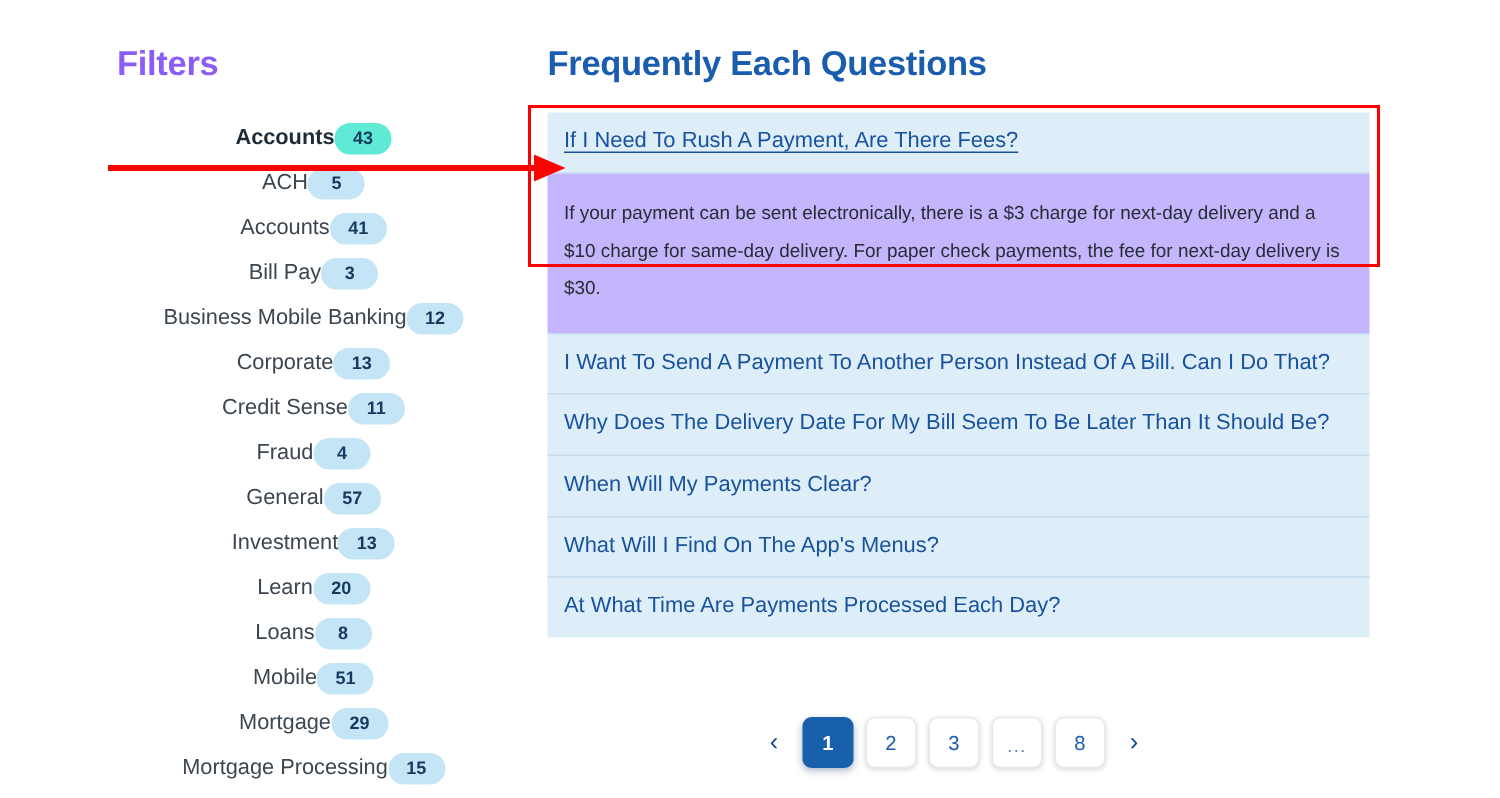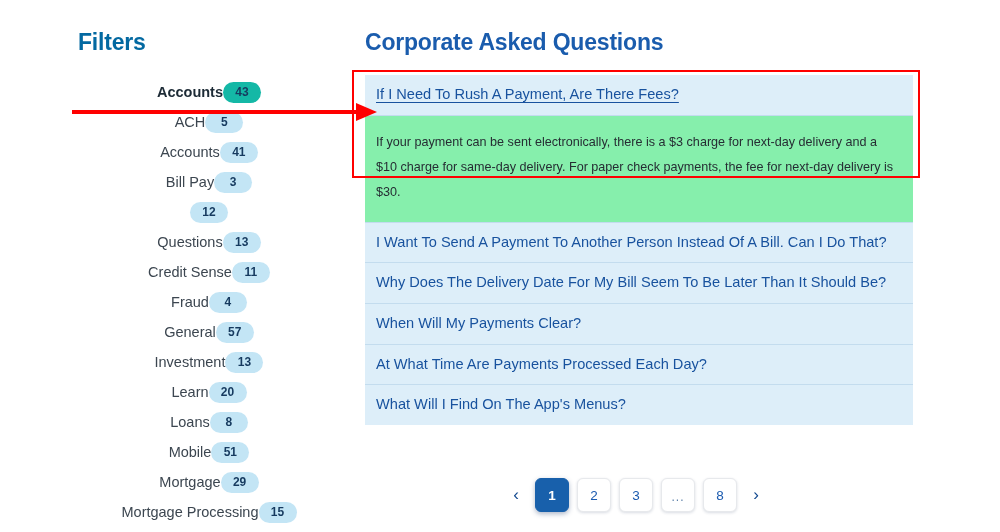--- a/index.html
+++ b/index.html
@@ -24,21 +24,21 @@
   .filters-col {
     position: absolute;
     left: 78px;
     top: 30px;
     width: 262px;
   }
 
   .filters-title {
     font-size: 23px;
     font-weight: bold;
-    color: #0369a1;
+    color: #8b5cf6;
     letter-spacing: -0.2px;
     margin: 0 0 22px 0;
     line-height: 1.1;
   }
 
   .filter-row {
     display: flex;
     align-items: center;
     justify-content: center;
     height: 30px;
@@ -61,21 +61,21 @@
     border-radius: 11px;
     background: #c3e5f5;
     color: #163a5f;
     font-size: 12px;
     font-weight: bold;
     display: flex;
     align-items: center;
     justify-content: center;
     flex: 0 0 auto;
   }
-  .filter-row.selected .filter-badge { background: #14b8a6; }
+  .filter-row.selected .filter-badge { background: #5eead4; }
 
   
   .faq-col {
     position: absolute;
     left: 365px;
     top: 30px;
     width: 548px;
   }
 
   .faq-title {
@@ -101,21 +101,21 @@
     cursor: pointer;
   }
   .faq-item:first-child .faq-question { border-top: none; text-decoration: underline; }
 
   .faq-question.open {
     text-decoration: underline;
     text-underline-offset: 3px;
   }
 
   .faq-answer {
-    background: #86efac;
+    background: #c4b5fd;
     border-top: 1px solid #c3dcee;
     padding: 14px 14px 16px 11px;
     font-size: 12.6px;
     line-height: 2.0;
     color: #262d33;
   }
 
   
   .pagination {
     position: absolute;
@@ -209,24 +209,25 @@
         </div>
         <div class="filter-row">
           <span class="filter-label">Accounts</span>
           <span class="filter-badge">41</span>
         </div>
         <div class="filter-row">
           <span class="filter-label">Bill Pay</span>
           <span class="filter-badge">3</span>
         </div>
         <div class="filter-row">
+          <span class="filter-label">Business Mobile Banking</span>
           <span class="filter-badge">12</span>
         </div>
         <div class="filter-row">
-          <span class="filter-label">Questions</span>
+          <span class="filter-label">Corporate</span>
           <span class="filter-badge">13</span>
         </div>
         <div class="filter-row">
           <span class="filter-label">Credit Sense</span>
           <span class="filter-badge">11</span>
         </div>
         <div class="filter-row">
           <span class="filter-label">Fraud</span>
           <span class="filter-badge">4</span>
         </div>
@@ -255,40 +256,40 @@
           <span class="filter-badge">29</span>
         </div>
         <div class="filter-row">
           <span class="filter-label">Mortgage Processing</span>
           <span class="filter-badge">15</span>
         </div>
       </div>
   </div>
 
   <div class="faq-col">
-    <h2 class="faq-title">Corporate Asked Questions</h2>
+    <h2 class="faq-title">Frequently Each Questions</h2>
     <div class="faq-list" id="faq-list">
         <div class="faq-item">
           <div class="faq-question open">If I Need To Rush A Payment, Are There Fees?</div>
           <div class="faq-answer">If your payment can be sent electronically, there is a $3 charge for next-day delivery and a $10 charge for same-day delivery. For paper check payments, the fee for next-day delivery is $30.</div>
         </div>
         <div class="faq-item">
           <div class="faq-question">I Want To Send A Payment To Another Person Instead Of A Bill. Can I Do That?</div>
         </div>
         <div class="faq-item">
           <div class="faq-question">Why Does The Delivery Date For My Bill Seem To Be Later Than It Should Be?</div>
         </div>
         <div class="faq-item">
           <div class="faq-question">When Will My Payments Clear?</div>
         </div>
         <div class="faq-item">
+          <div class="faq-question">What Will I Find On The App's Menus?</div>
+        </div>
+        <div class="faq-item">
           <div class="faq-question">At What Time Are Payments Processed Each Day?</div>
-        </div>
-        <div class="faq-item">
-          <div class="faq-question">What Will I Find On The App's Menus?</div>
         </div>
       </div>
   </div>
 
   <div class="pagination">
     <button class="page-arrow">‹</button>
     <div id="page-buttons" style="display:flex; gap:8px;">
         <button class="page-btn active">1</button>
         <button class="page-btn">2</button>
         <button class="page-btn">3</button>

